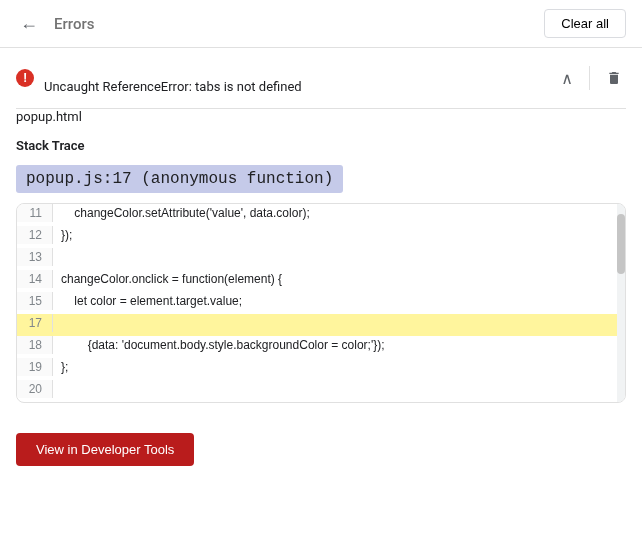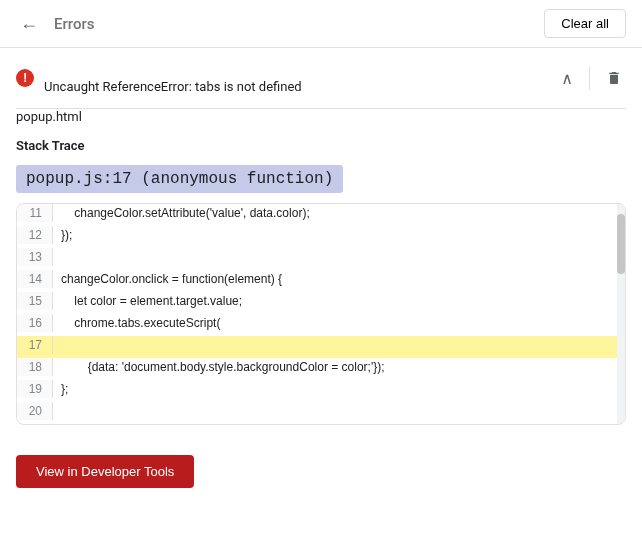--- a/index.html
+++ b/index.html
@@ -272,24 +272,20 @@
           <span class="line-content"></span>
         </div>
         <div class="code-line">
           <span class="line-number">14</span>
           <span class="line-content">changeColor.onclick = function(element) {</span>
         </div>
         <div class="code-line">
           <span class="line-number">15</span>
           <span class="line-content">    let color = element.target.value;</span>
         </div>
-        <div class="code-line">
-          <span class="line-number">16</span>
-          <span class="line-content">    chrome.tabs.executeScript(</span>
-        </div>
         <div class="code-line highlighted">
           <span class="line-number">17</span>
         </div>
         <div class="code-line">
           <span class="line-number">18</span>
           <span class="line-content">        {data: 'document.body.style.backgroundColor = color;'});</span>
         </div>
         <div class="code-line">
           <span class="line-number">19</span>
           <span class="line-content">};</span>

